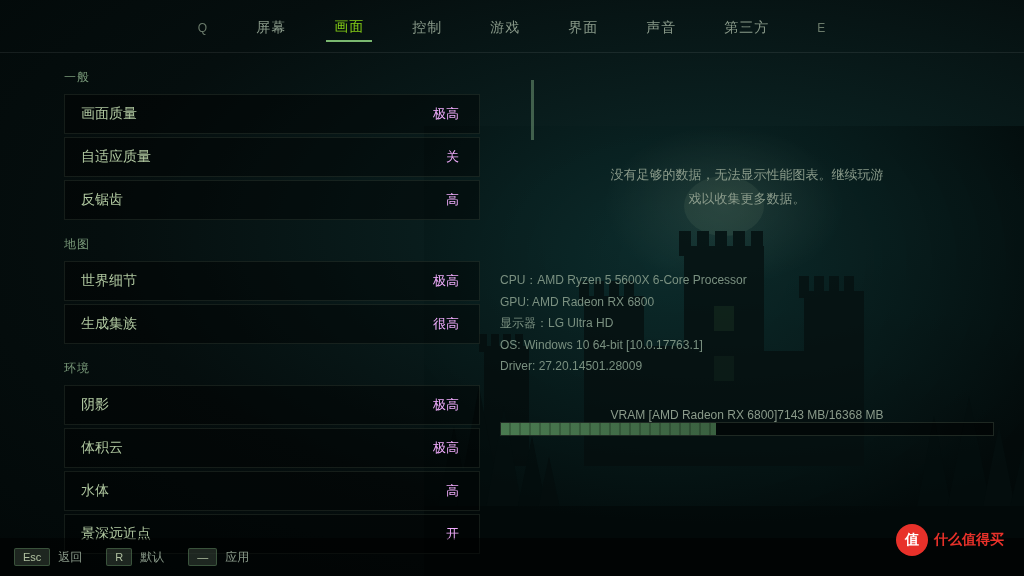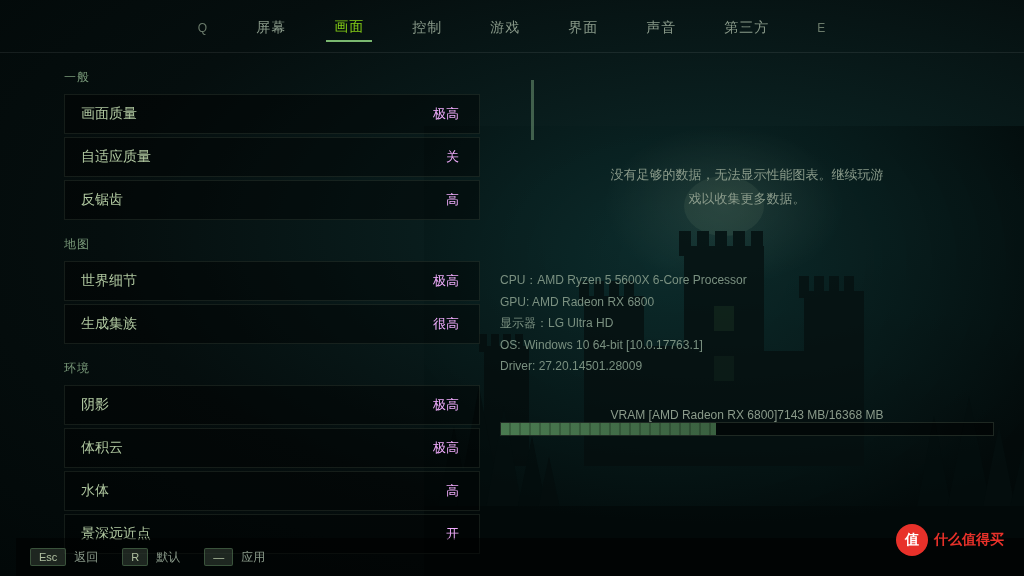--- a/index.html
+++ b/index.html
@@ -195,21 +195,21 @@
         transparent 8px,
         rgba(0,0,0,0.2) 8px,
         rgba(0,0,0,0.2) 10px
       );
     }
 
     
     .bottom-bar {
       position: absolute;
       bottom: 0;
-      left: 16px;
+      left: 0;
       right: 0;
       display: flex;
       align-items: center;
       gap: 24px;
       padding: 10px 14px;
       background: rgba(0,0,0,0.5);
       z-index: 20;
       text-align: center;
     }
 

